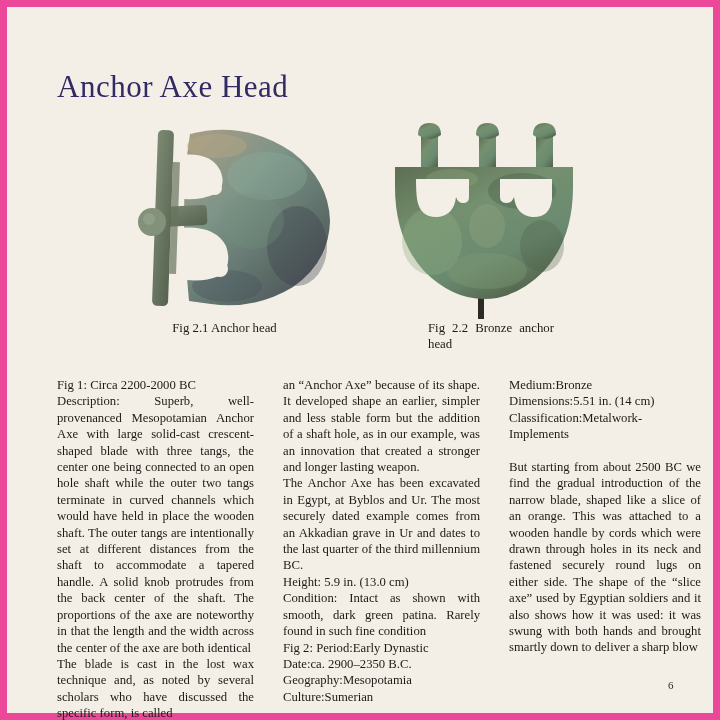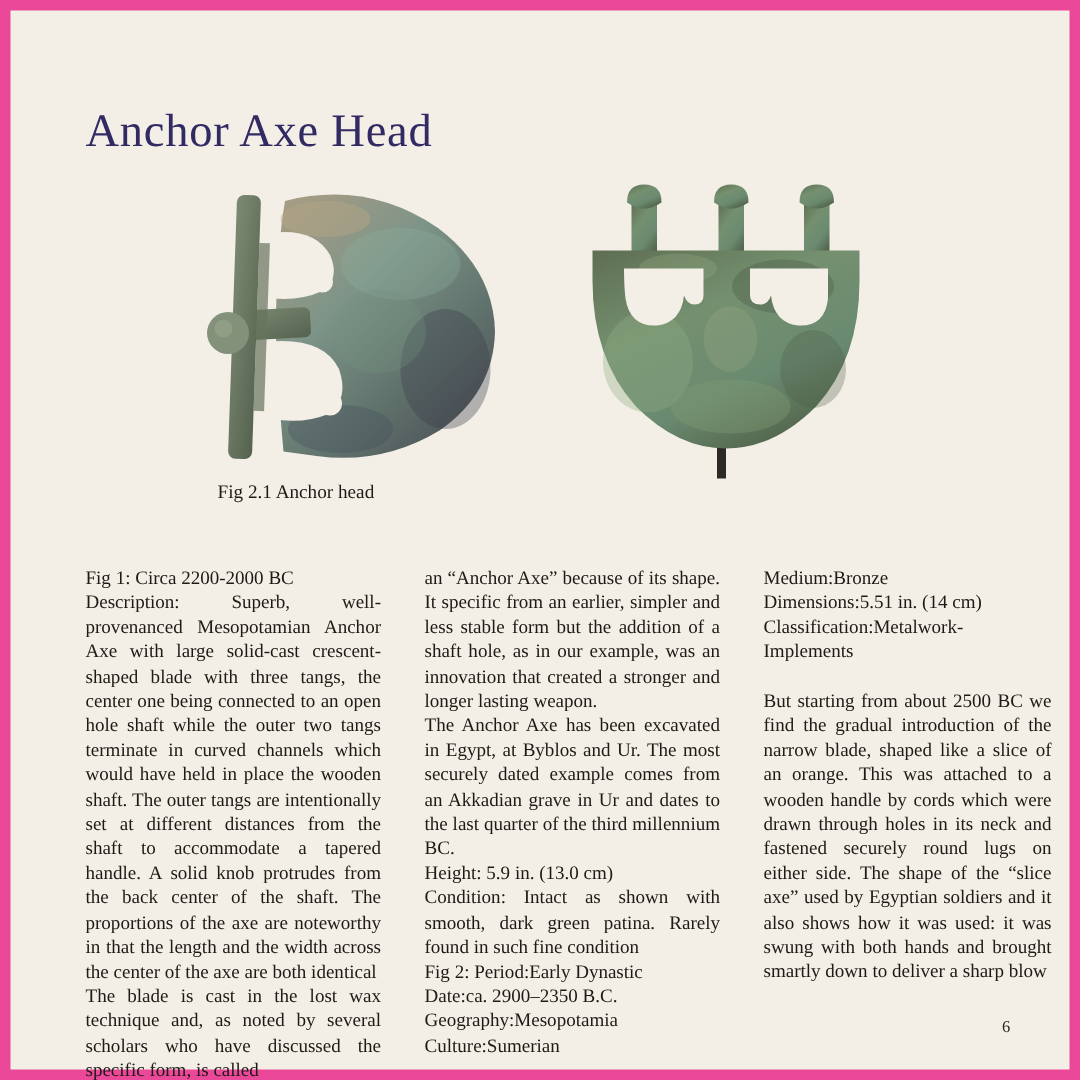--- a/index.html
+++ b/index.html
@@ -29,21 +29,21 @@
   }
   .figure-image { position: absolute; }
   #fig1-img { left: 127px; top: 126px; width: 207px; height: 186px; }
   #fig2-img { left: 392px; top: 121px; width: 184px; height: 200px; }
   .caption {
     position: absolute;
     font-size: 12.8px;
     line-height: 15.5px;
     color: #1d1a17;
   }
-  #caption-1 { left: 145px; top: 321px; width: 135px; }
+  #caption-1 { left: 157px; top: 321px; width: 135px; text-align: center; }
   #caption-2 { left: 428px; top: 321px; width: 126px; text-align: justify; }
   .columns {
     position: absolute;
     left: 57px;
     top: 377px;
     display: flex;
     gap: 29px;
   }
   .col {
     text-align: justify;
@@ -140,29 +140,30 @@
       <ellipse cx="60" cy="58" rx="26" ry="10" fill="#93a77f" opacity="0.35"></ellipse>
       <ellipse cx="150" cy="125" rx="22" ry="26" fill="#4c5c46" opacity="0.30"></ellipse>
       <ellipse cx="95" cy="105" rx="18" ry="22" fill="#a3b188" opacity="0.25"></ellipse>
 
       <path d="M24,58 L77,58 L77,76 Q77,82 71,82 Q66,82 64,76 Q62,94 46,96 Q28,97 25,78 Q24,70 24,58 Z" fill="#f3efe6"></path>
       <path d="M108,58 L160,58 L160,78 Q158,97 140,96 Q124,94 122,76 Q120,82 115,82 Q108,82 108,76 Z" fill="#f3efe6"></path>
     </svg>
   </div>
 
   <div class="caption" id="caption-1">Fig 2.1 Anchor head</div>
+  <div class="caption" id="caption-2">Fig 2.2 Bronze anchor head</div>
 
   <div class="columns">
     <div class="col col-1">
         <p>Fig 1: Circa 2200-2000 BC</p>
         <p>Description: Superb, well-provenanced Mesopotamian Anchor Axe with large solid-cast crescent-shaped blade with three tangs, the center one being connected to an open hole shaft while the outer two tangs terminate in curved channels which would have held in place the wooden shaft.  The outer tangs are intentionally set at different distances from the shaft to accommodate a tapered handle.  A solid knob protrudes from the back center of the shaft. The proportions of the axe are noteworthy in that the length and the width across the center of the axe are both identical</p>
         <p>The blade is cast in the lost wax technique and, as noted by several scholars who have discussed the specific form, is called</p>
       </div>
     <div class="col col-2">
-        <p>an “Anchor Axe” because of its shape.  It specific from an earlier, simpler and less stable form but the addition of a shaft hole, as in our example, was an innovation that created a stronger and longer lasting weapon.</p>
+        <p>an “Anchor Axe” because of its shape.  It developed shape an earlier, simpler and less stable form but the addition of a shaft hole, as in our example, was an innovation that created a stronger and longer lasting weapon.</p>
         <p>The Anchor Axe has been excavated in Egypt, at Byblos and Ur.  The most securely dated example comes from an Akkadian grave in Ur and dates to the last quarter of the third millennium BC.</p>
         <p>Height:  5.9 in. (13.0 cm)</p>
         <p>Condition:  Intact as shown with smooth, dark green patina.  Rarely found in such fine condition</p>
         <p>Fig 2: Period:Early Dynastic</p>
         <p>Date:ca. 2900–2350 B.C.</p>
         <p>Geography:Mesopotamia</p>
         <p>Culture:Sumerian</p>
       </div>
     <div class="col col-3">
         <p>Medium:Bronze</p>

